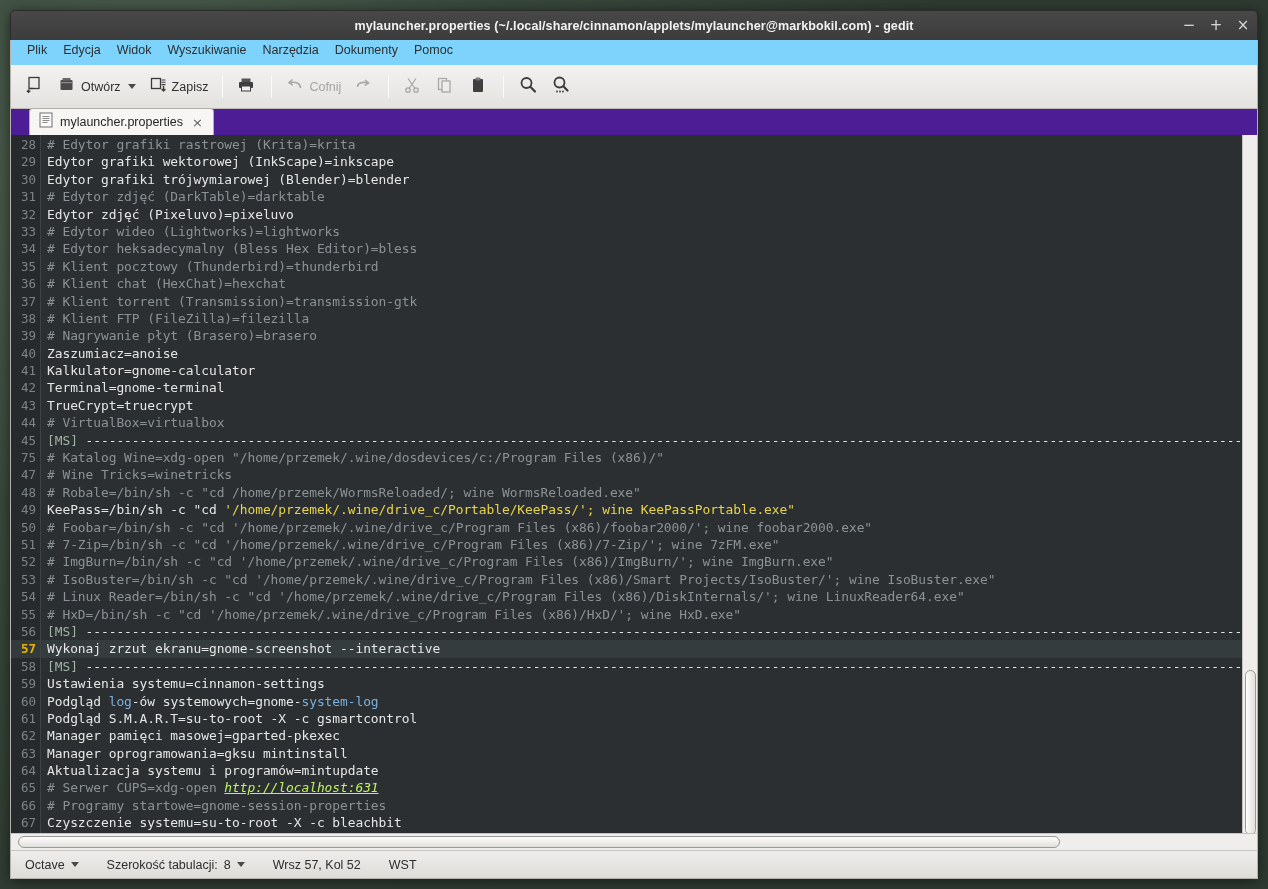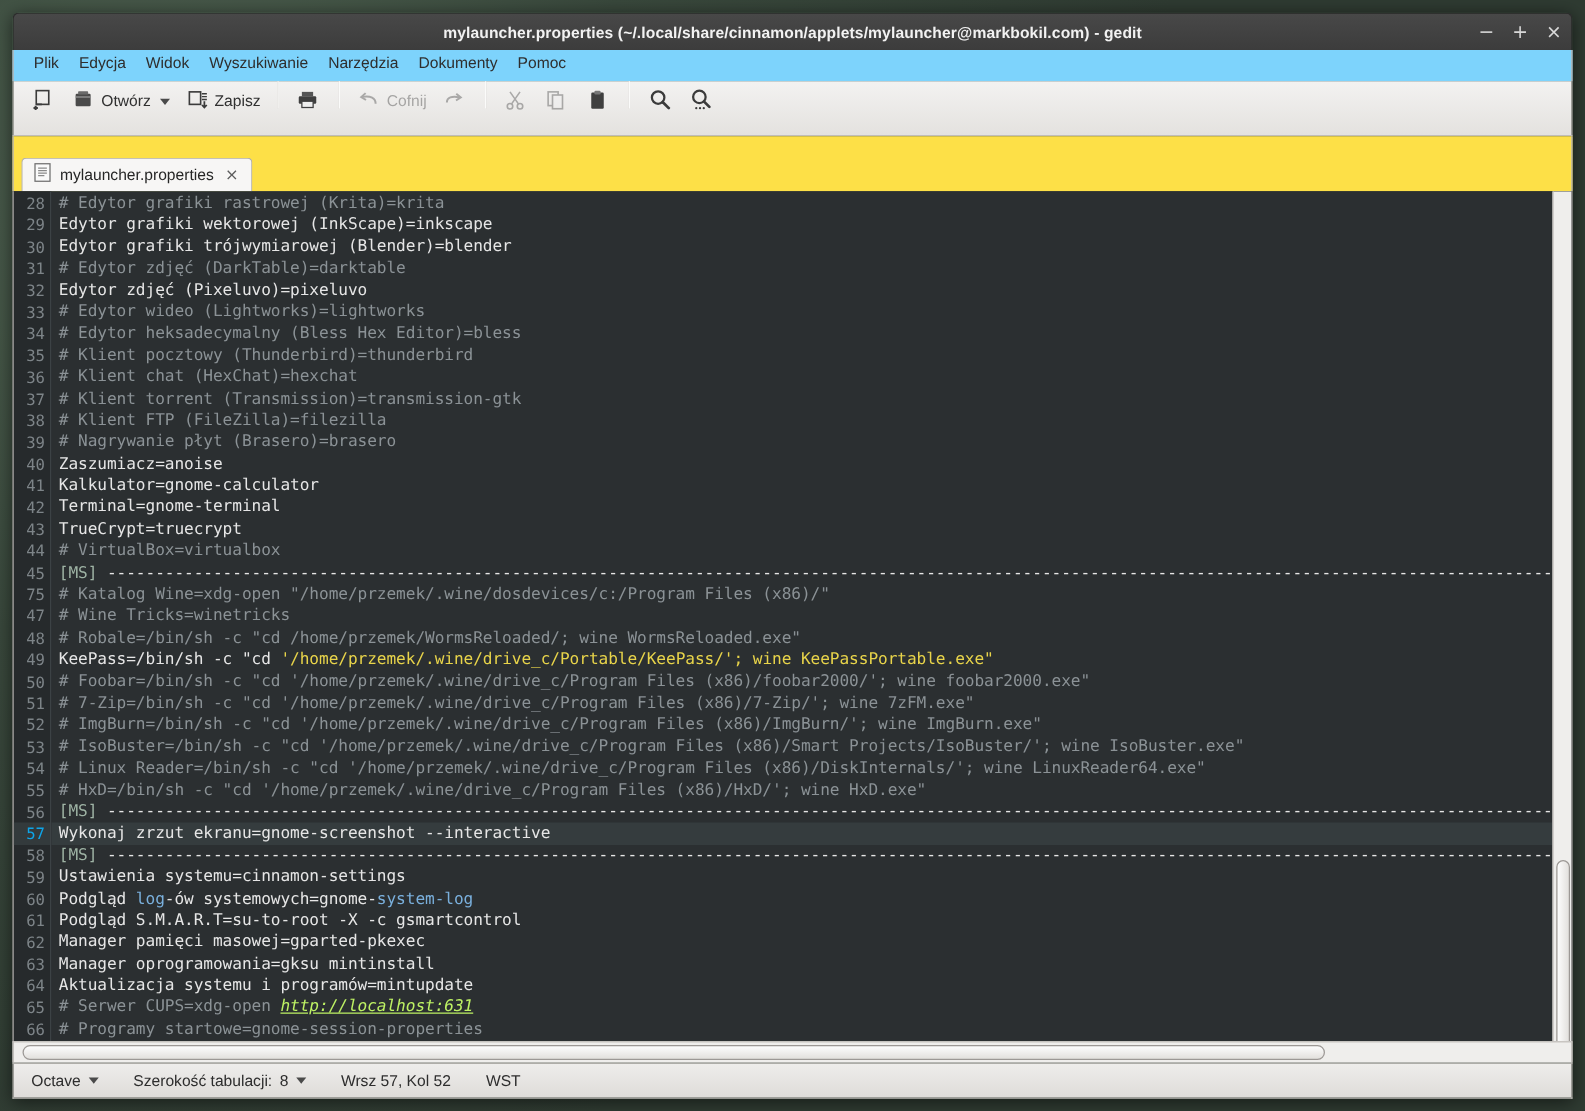--- a/index.html
+++ b/index.html
@@ -62,21 +62,21 @@
     padding: 3px 8px; cursor: pointer; border-radius: 2px;
     white-space: nowrap;
   }
 
   
   .toolbar {
     flex: none; height: 44px;
     background: linear-gradient(to bottom, #f3f2f1, #e4e2df);
     border-left: 1px solid #b5b2ae; border-right: 1px solid #b5b2ae;
     border-bottom: 1px solid #c0bdb9;
-    display: flex; padding: 0 8px; gap: 1px;
+    display: flex; align-items: center; padding: 0 8px; gap: 1px;
   }
   .tb-btn {
     height: 32px; min-width: 32px;
     display: flex; align-items: center; gap: 5px;
     padding: 0 6px; border-radius: 3px; cursor: pointer;
     color: #303030; font-size: 12.5px;
   }
   .tb-btn.disabled { opacity: .38; cursor: default; }
   .tb-sep {
     width: 1px; height: 22px; margin: 0 7px;
@@ -84,24 +84,24 @@
   }
   .tb-caret {
     width: 0; height: 0; margin-left: 2px;
     border-left: 4px solid transparent; border-right: 4px solid transparent;
     border-top: 5px solid #4a4a4a;
   }
   .ic { display: inline-block; flex: none; }
 
   
   .tabstrip {
-    flex: none; height: 44px;
-    background: #fde047;
+    flex: none; height: 26px;
+    background: #4c1d95;
     border-left: 1px solid #b5b2ae; border-right: 1px solid #b5b2ae;
-    display: flex; align-items: flex-end; padding-left: 6px;
+    display: flex; align-items: flex-end; padding-left: 18px;
   }
   .tab {
     height: 27px; background: #f7f6f5;
     border: 1px solid #b3b0ac; border-bottom: none;
     border-radius: 4px 4px 0 0;
     display: flex; align-items: center; gap: 7px;
     padding: 0 8px 0 9px; cursor: pointer;
   }
   .tab-label { font-size: 12.5px; color: #262626; white-space: nowrap; }
   .tab-close {
@@ -125,21 +125,21 @@
     background: #262a2c;
     border-right: 1px solid #3c4245;
     padding-top: 1px;
   }
   .gnum {
     height: 17.4px; line-height: 17.4px;
     font-family: "DejaVu Sans Mono", monospace;
     font-size: 12.5px; color: #7d8488;
     text-align: right; padding-right: 4px;
   }
-  .gnum.cur { color: #0ea5e9; font-weight: normal; background: #333a3c; }
+  .gnum.cur { color: #eab308; font-weight: bold; background: #333a3c; }
   .codecol {
     flex: 1 1 auto; position: relative; overflow: hidden;
     padding-top: 1px;
   }
   .cline {
     height: 17.4px; line-height: 17.4px;
     font-family: "DejaVu Sans Mono", monospace;
     font-size: 12.9px; color: #e6e6e6;
     white-space: pre; padding-left: 6px;
     letter-spacing: -.05px;

